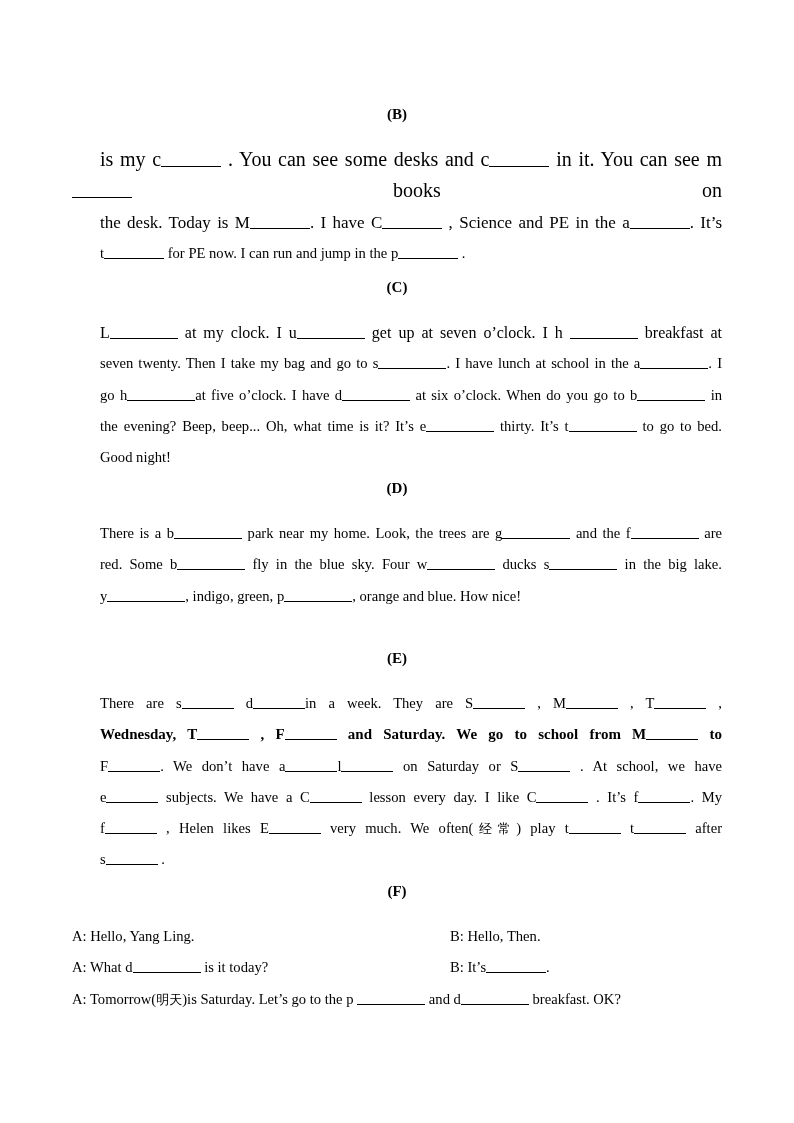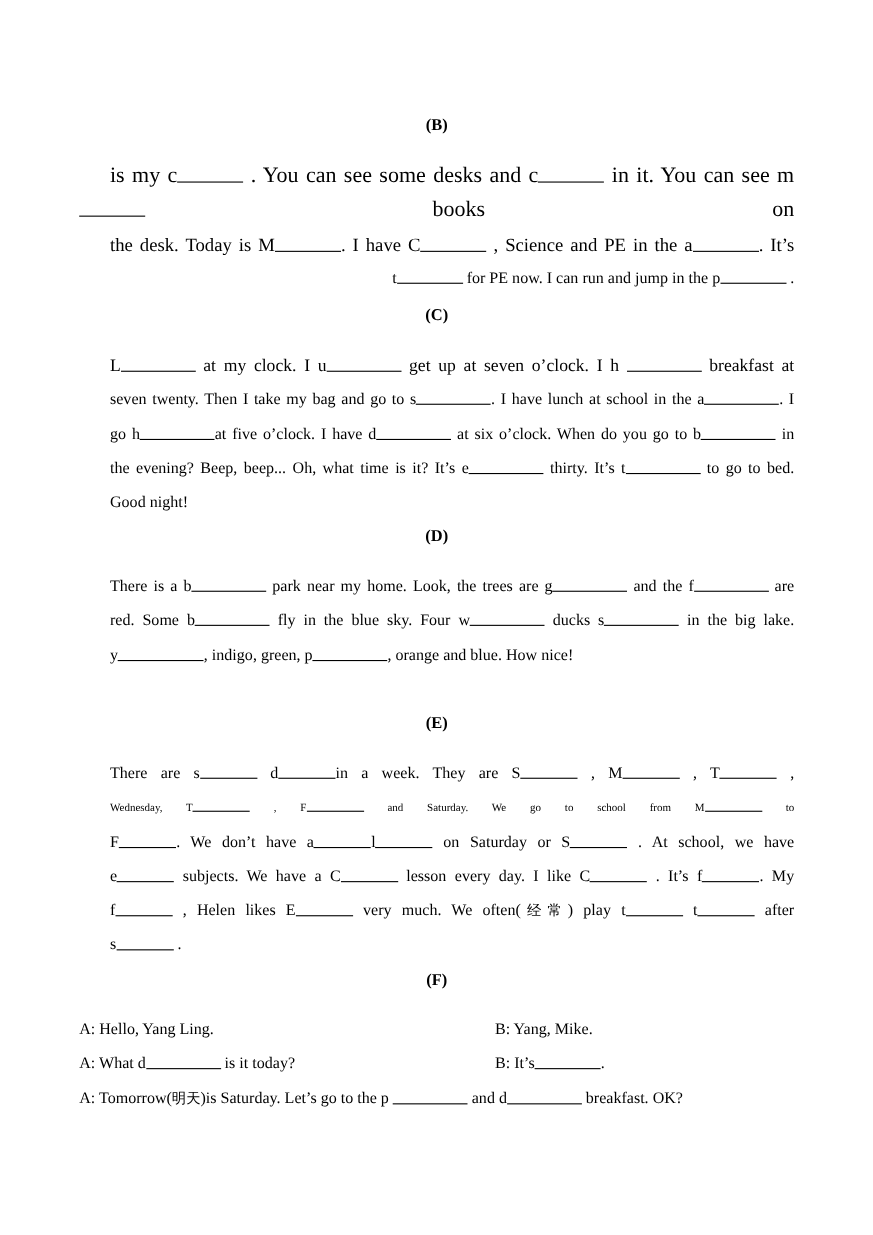--- a/index.html
+++ b/index.html
@@ -78,21 +78,21 @@
 <body>
 
 <div class="page">
 
   <div class="blk" id="blk-B">
     <div class="section-heading">(B)</div>
     <div class="head-gap"></div>
     <div class="para indent">
         <div style="text-align: justify; text-align-last: justify; line-height: 31.3px; font-size: 20px;"><span>is my c</span><span class="blank b-md"></span><span> . You can see some desks and c</span><span class="blank b-md"></span><span> in it. You can see m</span><span class="blank b-md"></span><span> books on</span></div>
         <div style="text-align: justify; text-align-last: justify; line-height: 31.3px; font-size: 17px;"><span>the desk. Today is M</span><span class="blank b-md"></span><span>. I have C</span><span class="blank b-md"></span><span> , Science and PE in the a</span><span class="blank b-md"></span><span>. It’s</span></div>
-        <div style="text-align: right; line-height: 31.3px; font-size: 14.6px;"><span>t</span><span class="blank b-md"></span><span> for PE now. I can run and jump in the p</span><span class="blank b-md"></span><span> .</span></div>
+        <div style="text-align: left; line-height: 31.3px; font-size: 14.6px;"><span>t</span><span class="blank b-md"></span><span> for PE now. I can run and jump in the p</span><span class="blank b-md"></span><span> .</span></div>
       </div>
   </div>
 
   <div class="blk" id="blk-C">
     <div class="section-heading">(C)</div>
     <div class="head-gap"></div>
     <div class="para indent">
         <div style="text-align: justify; text-align-last: justify; line-height: 31.3px; font-size: 16px; text-indent: 28px;"><span>L</span><span class="blank b-lg"></span><span> at my clock. I u</span><span class="blank b-lg"></span><span> get up at seven o’clock. I h </span><span class="blank b-lg"></span><span> breakfast at</span></div>
         <div style="text-align: justify; text-align-last: justify; line-height: 31.3px; font-size: 14.6px;"><span>seven twenty. Then I take my bag and go to s</span><span class="blank b-lg"></span><span>. I have lunch at school in the a</span><span class="blank b-lg"></span><span>. I</span></div>
         <div style="text-align: justify; text-align-last: justify; line-height: 31.3px; font-size: 14.6px;"><span>go h</span><span class="blank b-lg"></span><span>at five o’clock. I have d</span><span class="blank b-lg"></span><span> at six o’clock. When do you go to b</span><span class="blank b-lg"></span><span> in</span></div>
@@ -109,35 +109,35 @@
         <div style="text-align: justify; text-align-last: justify; line-height: 31.3px; font-size: 14.6px;"><span>red. Some b</span><span class="blank b-lg"></span><span> fly in the blue sky. Four w</span><span class="blank b-lg"></span><span> ducks s</span><span class="blank b-lg"></span><span> in the big lake.</span></div>
         <div style="text-align: left; line-height: 31.3px; font-size: 14.6px;"><span>y</span><span class="blank b-xl"></span><span>, indigo, green, p</span><span class="blank b-lg"></span><span>, orange and blue. How nice!</span></div>
       </div>
   </div>
 
   <div class="blk" id="blk-E">
     <div class="section-heading">(E)</div>
     <div class="head-gap"></div>
     <div class="para indent">
         <div style="text-align: justify; text-align-last: justify; line-height: 31.3px; font-size: 14.6px; text-indent: 28px;"><span>There are s</span><span class="blank b-sm"></span><span> d</span><span class="blank b-sm"></span><span>in a week. They are S</span><span class="blank b-sm"></span><span> , M</span><span class="blank b-sm"></span><span> , T</span><span class="blank b-sm"></span><span> ,</span></div>
-        <div style="text-align: justify; text-align-last: justify; line-height: 31.3px; font-size: 10px;"><span>Wednesday, T</span><span class="blank b-sm"></span><span> , F</span><span class="blank b-sm"></span><span> and Saturday. We go to school from M</span><span class="blank b-sm"></span><span> to</span></div>
+        <div style="text-align: justify; text-align-last: justify; line-height: 31.3px; font-size: 15px; font-weight: bold;"><span>Wednesday, T</span><span class="blank b-sm"></span><span> , F</span><span class="blank b-sm"></span><span> and Saturday. We go to school from M</span><span class="blank b-sm"></span><span> to</span></div>
         <div style="text-align: justify; text-align-last: justify; line-height: 31.3px; font-size: 14.6px;"><span>F</span><span class="blank b-sm"></span><span>. We don’t have a</span><span class="blank b-sm"></span><span>l</span><span class="blank b-sm"></span><span> on Saturday or S</span><span class="blank b-sm"></span><span> . At school, we have</span></div>
         <div style="text-align: justify; text-align-last: justify; line-height: 31.3px; font-size: 14.6px;"><span>e</span><span class="blank b-sm"></span><span> subjects. We have a C</span><span class="blank b-sm"></span><span> lesson every day. I like C</span><span class="blank b-sm"></span><span> . It’s f</span><span class="blank b-sm"></span><span>. My</span></div>
         <div style="text-align: justify; text-align-last: justify; line-height: 31.3px; font-size: 14.6px;"><span>f</span><span class="blank b-sm"></span><span> , Helen likes E</span><span class="blank b-sm"></span><span> very much. We often(</span><span class="cn">经常</span><span>) play t</span><span class="blank b-sm"></span><span> t</span><span class="blank b-sm"></span><span> after</span></div>
         <div style="text-align: left; line-height: 31.3px; font-size: 14.6px;"><span>s</span><span class="blank b-sm"></span><span> .</span></div>
       </div>
   </div>
 
   <div class="blk" id="blk-F">
     <div class="section-heading">(F)</div>
     <div class="head-gap"></div>
     <div>
         <div class="dlg-row">
           <div class="dlg-a"><span>A: Hello, Yang Ling.</span></div>
-          <div class="dlg-b"><span>B: Yang, Mike.</span></div>
+          <div class="dlg-b"><span>B: Hello, Then.</span></div>
         </div>
         <div class="dlg-row">
           <div class="dlg-a"><span>A: What d</span><span class="blank b-lg"></span><span> is it today?</span></div>
           <div class="dlg-b"><span>B: It’s</span><span class="blank b-md"></span><span>.</span></div>
         </div>
         <div class="dlg-row">
           <div class="dlg-full"><span>A: Tomorrow(</span><span class="cn">明天</span><span>)is Saturday. Let’s go to the p </span><span class="blank b-lg"></span><span> and d</span><span class="blank b-lg"></span><span> breakfast. OK?</span></div>
         </div>
       </div>
   </div>

